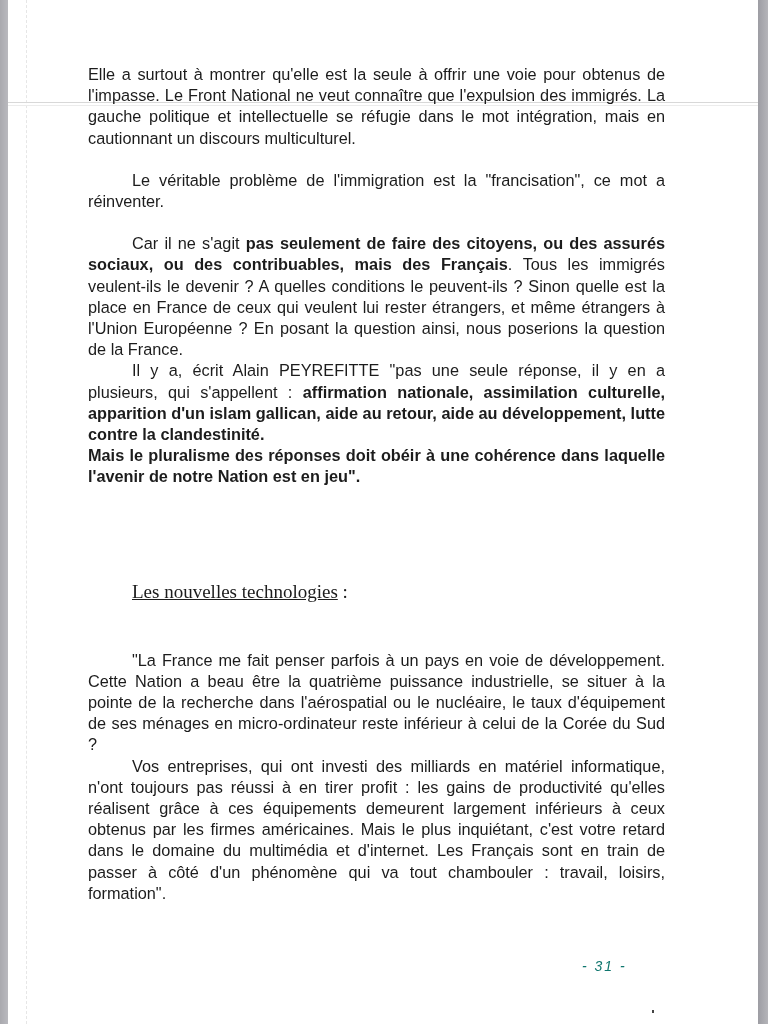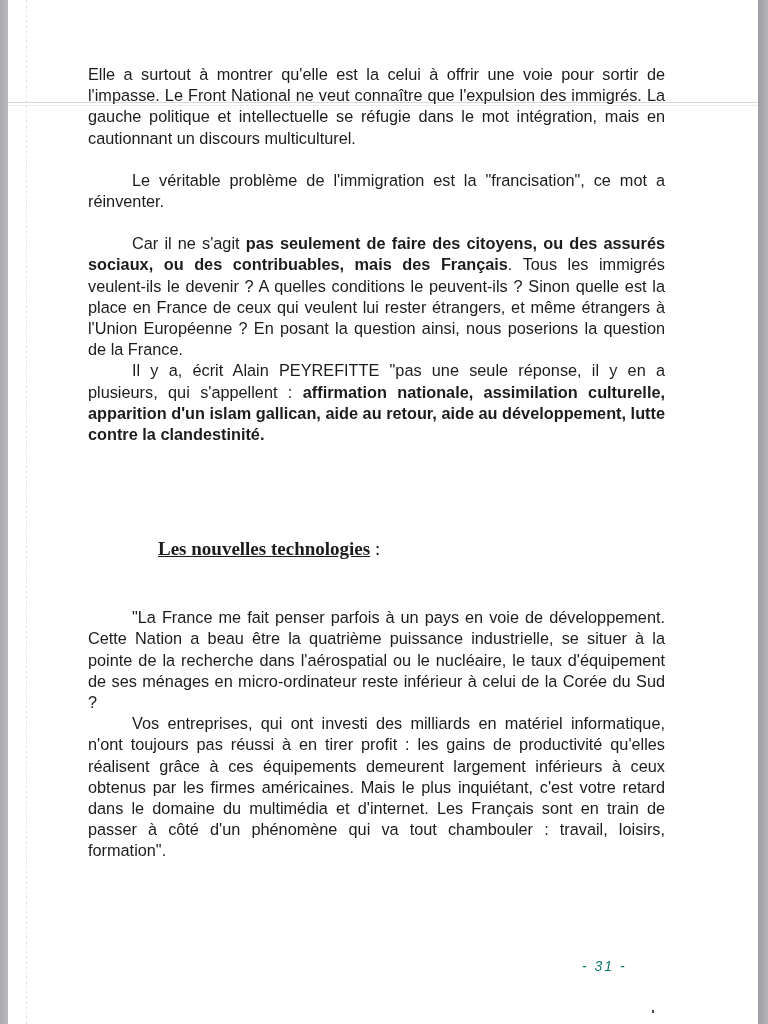--- a/index.html
+++ b/index.html
@@ -36,46 +36,47 @@
   p { margin: 0; text-align: justify; }
   .indent { text-indent: 44px; }
   .gap-small { height: 21px; }
   .gap-large { height: 46px; }
   b { font-weight: bold; }
   .heading {
     margin: 0; padding-left: 44px;
     font-family: "Liberation Serif", serif; font-size: 19px; font-weight: normal;
     line-height: 24px;
   }
-  .heading-title { font-weight: bold; text-decoration: underline; margin-left: 26px; }
+  .heading-title { font-weight: normal; text-decoration: underline; }
   .page-number {
     position: absolute; left: 582px; top: 958px;
     font-family: "Liberation Sans", sans-serif; font-style: italic;
     font-size: 14px; letter-spacing: 2px; color: #0f766e;
   }
   .speck {
     position: absolute; left: 652px; top: 1010px; width: 2px; height: 3px; background: #444;
   }
 </style>
 </head>
 <body>
 
 <div class="bar-left"></div>
 <div class="bar-right"></div>
 <div class="guide-v"></div>
 <div class="guide-h1"></div>
 <div class="guide-h2"></div>
 
 <div class="page">
-  <p>Elle a surtout à montrer qu'elle est la celui à offrir une voie pour sortir de l'impasse. Le Front National ne veut connaître que l'expulsion des immigrés. La gauche politique et intellectuelle se réfugie dans le mot intégration, mais en cautionnant un discours multiculturel.</p>
+  <p>Elle a surtout à montrer qu'elle est la seule à offrir une voie pour obtenus de l'impasse. Le Front National ne veut connaître que l'expulsion des immigrés. La gauche politique et intellectuelle se réfugie dans le mot intégration, mais en cautionnant un discours multiculturel.</p>
   <div class="gap-small"></div>
   <p class="indent">Le véritable problème de l'immigration est la "francisation", ce mot a réinventer.</p>
   <div class="gap-small"></div>
   <p class="indent"><span>Car il ne s'agit </span><b>pas seulement de faire des citoyens, ou des assurés sociaux, ou des contribuables, mais des Français</b><span>. Tous les immigrés veulent-ils le devenir ? A quelles conditions le peuvent-ils ? Sinon quelle est la place en France de ceux qui veulent lui rester étrangers, et même étrangers à l'Union Européenne ? En posant la question ainsi, nous poserions la question de la France.</span></p>
   <p class="indent"><span>Il y a, écrit Alain PEYREFITTE "pas une seule réponse, il y en a plusieurs, qui s'appellent : </span><b>affirmation nationale, assimilation culturelle, apparition  d'un islam gallican, aide au retour, aide au développement, lutte contre la clandestinité.</b></p>
+  <p><b>Mais le pluralisme des réponses doit obéir à une cohérence dans laquelle l'avenir de notre Nation est en jeu".</b></p>
   <div class="gap-large"></div>
   <div class="gap-large"></div>
   <h2 class="heading"><span class="heading-title">Les nouvelles technologies</span><span> :</span></h2>
   <div class="gap-large"></div>
   <p class="indent">"La France me fait penser parfois à un pays en voie de développement. Cette Nation a beau être la quatrième puissance industrielle, se situer à la pointe de la recherche dans l'aérospatial ou le nucléaire, le taux d'équipement de ses ménages en micro-ordinateur reste inférieur à celui de la Corée du Sud ?</p>
   <p class="indent">Vos entreprises, qui ont investi des milliards en matériel informatique, n'ont toujours pas réussi à en tirer profit : les gains de productivité qu'elles réalisent grâce à ces équipements demeurent largement inférieurs à ceux obtenus par les firmes américaines. Mais le plus inquiétant, c'est votre retard dans le domaine du multimédia et d'internet. Les Français sont en train de passer à côté d'un phénomène qui va tout chambouler : travail, loisirs, formation".</p>
 </div>
 
 <div class="page-number">- 31 -</div>
 <div class="speck"></div>

